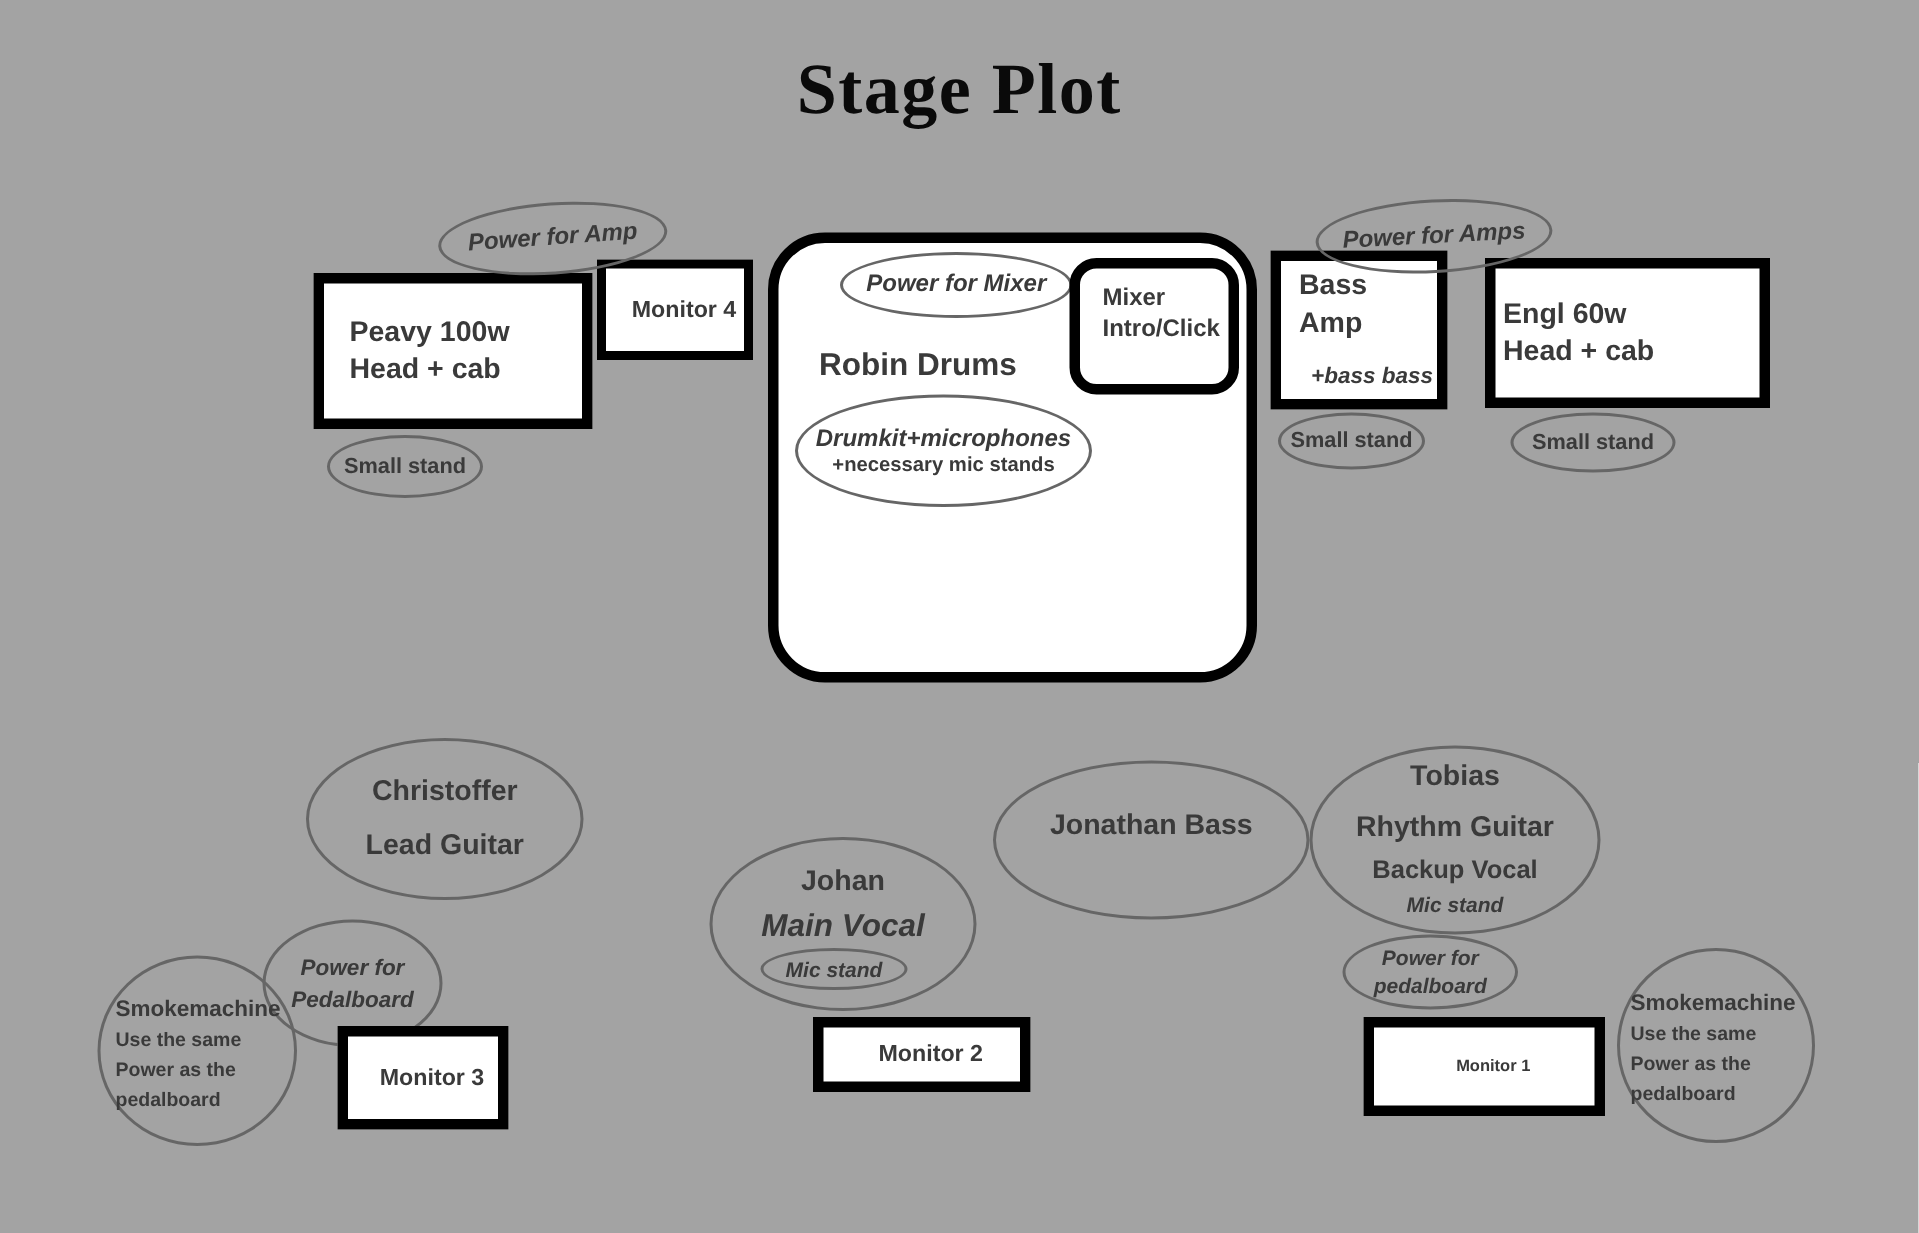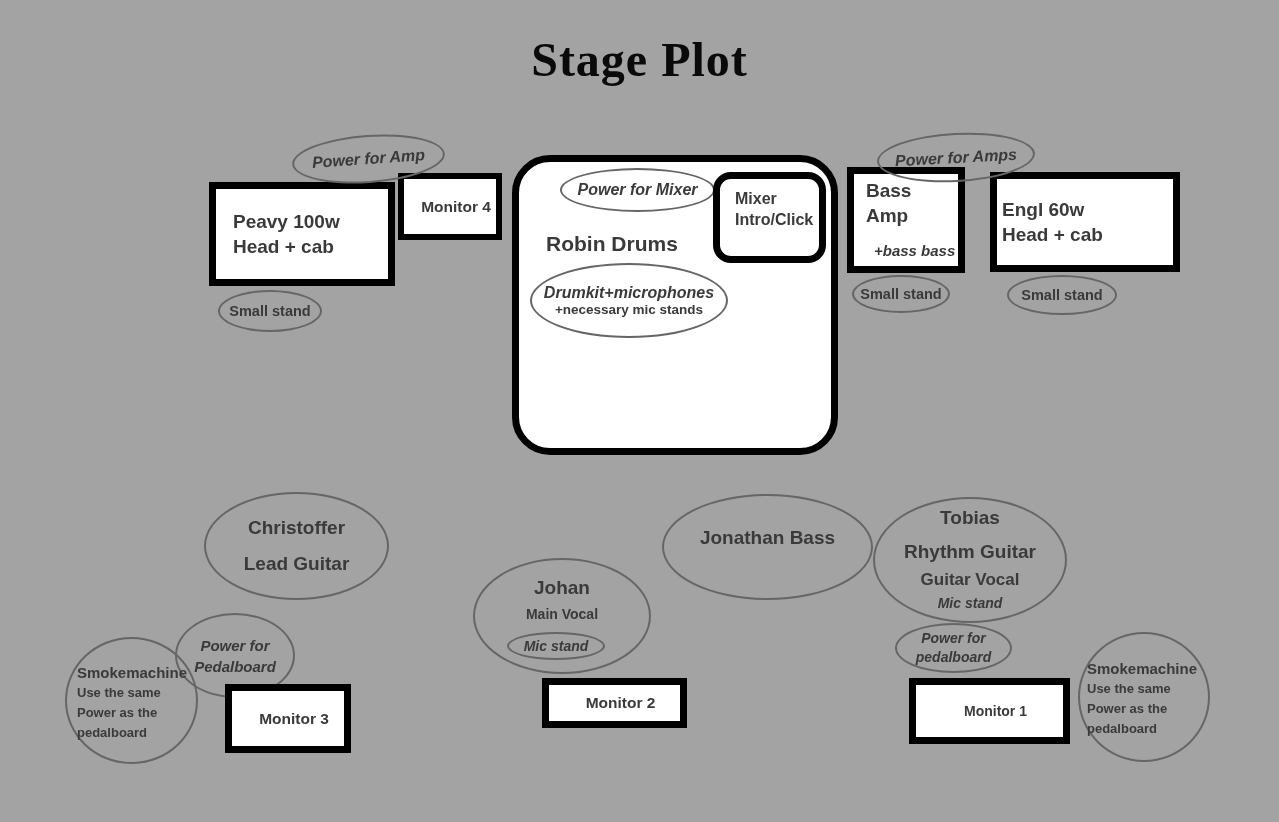--- a/index.html
+++ b/index.html
@@ -106,34 +106,34 @@
     <span class="lbl" style="font-size:14.5px;">Small stand</span>
   </div>
 
   <div class="ellipse" style="left:204px;top:492px;width:185px;height:108px;">
     <span class="lbl" style="font-size:19px;">Christoffer</span>
     <span class="lbl" style="font-size:19px;margin-top:14px;">Lead Guitar</span>
   </div>
 
   <div class="ellipse" style="left:473px;top:558px;width:178px;height:116px;justify-content:flex-start;padding-top:17px;">
     <span class="lbl" style="font-size:19px;">Johan</span>
-    <span class="lbl" style="font-size:14px;margin-top:7px;">Main Vocal</span>
+    <span class="lbl" style="font-size:21px;margin-top:7px;font-style:italic;">Main Vocal</span>
     <div class="ellipse" style="left:32px;top:72px;width:98px;height:28px;">
       <span class="lbl it" style="font-size:14px;">Mic stand</span>
     </div>
   </div>
 
-  <div class="ellipse" style="left:662px;top:494px;width:211px;height:106px;">
+  <div class="ellipse" style="left:662px;top:507px;width:211px;height:106px;">
     <span class="lbl" style="font-size:19px;margin-top:-18px;">Jonathan Bass</span>
   </div>
 
   <div class="ellipse" style="left:873px;top:497px;width:194px;height:126px;justify-content:flex-start;padding-top:8px;">
     <span class="lbl" style="font-size:19px;">Tobias</span>
     <span class="lbl" style="font-size:19px;margin-top:12px;">Rhythm Guitar</span>
-    <span class="lbl" style="font-size:17px;margin-top:7px;">Guitar Vocal</span>
+    <span class="lbl" style="font-size:17px;margin-top:7px;">Backup Vocal</span>
     <span class="lbl it" style="font-size:14px;margin-top:5px;">Mic stand</span>
   </div>
 
   <div class="ellipse" style="left:175px;top:613px;width:120px;height:85px;">
     <span class="lbl it" style="font-size:15px;line-height:21px;">Power for</span>
     <span class="lbl it" style="font-size:15px;line-height:21px;">Pedalboard</span>
   </div>
 
   <div class="ellipse" style="left:895px;top:623px;width:117px;height:50px;">
     <span class="lbl it" style="font-size:14px;line-height:19px;">Power for</span>
@@ -147,25 +147,25 @@
     <span class="smoke-text">pedalboard</span>
   </div>
 
   <div class="ellipse" style="left:1078px;top:632px;width:132px;height:130px;align-items:flex-start;padding-left:7px;padding-top:4px;">
     <span class="smoke-text smoke-title">Smokemachine</span>
     <span class="smoke-text">Use the same</span>
     <span class="smoke-text">Power as the</span>
     <span class="smoke-text">pedalboard</span>
   </div>
 
-  <div class="box" style="left:225px;top:684px;width:126px;height:69px;">
+  <div class="box" style="left:225px;top:684px;width:114px;height:69px;">
     <div class="center-text" style="font-size:15.5px;">Monitor 3</div>
   </div>
 
   <div class="box" style="left:542px;top:678px;width:145px;height:50px;">
     <div class="center-text" style="font-size:15.5px;">Monitor 2</div>
   </div>
 
   <div class="box" style="left:909px;top:678px;width:161px;height:66px;">
-    <div class="center-text" style="font-size:14px;">Monitor 1</div>
+    <div class="center-text" style="font-size:11px;">Monitor 1</div>
   </div>
 
 </div>
 
 </body></html>

